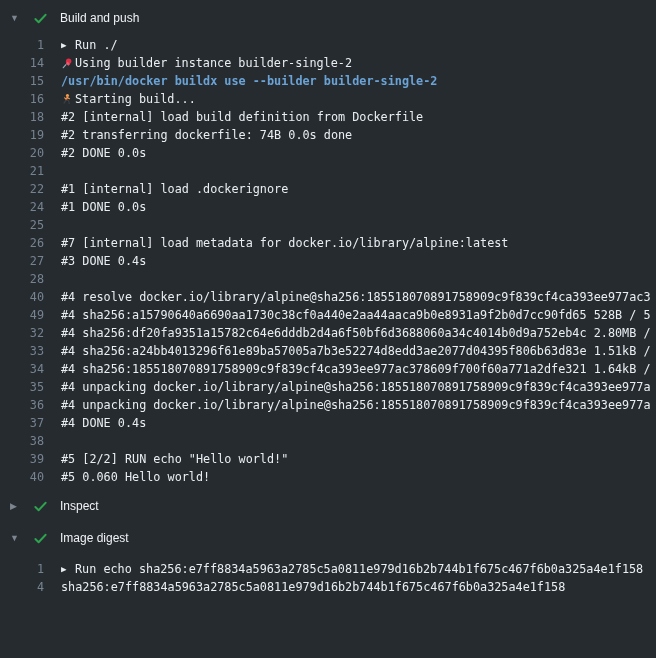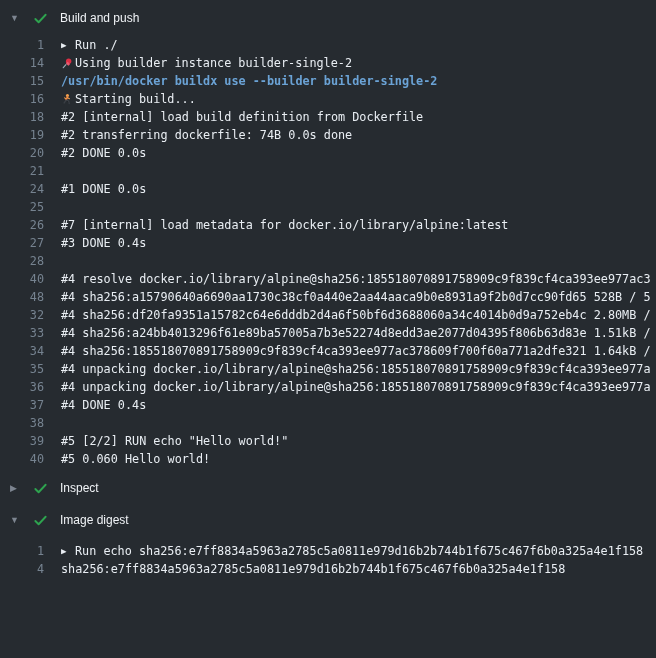--- a/index.html
+++ b/index.html
@@ -124,20 +124,24 @@
   <div class="log-line">
     <span class="gutter">20</span>
     <span class="content"><span>#2 DONE 0.0s</span></span>
   </div>
 
   <div class="log-line">
     <span class="gutter">21</span>
     <span class="content"><span></span></span>
   </div>
 
+  <div class="log-line">
+    <span class="gutter">22</span>
+    <span class="content"><span>#1 [internal] load .dockerignore</span></span>
+  </div>
 
 
   <div class="log-line">
     <span class="gutter">24</span>
     <span class="content"><span>#1 DONE 0.0s</span></span>
   </div>
 
   <div class="log-line">
     <span class="gutter">25</span>
     <span class="content"><span></span></span>
@@ -158,21 +162,21 @@
     <span class="content"><span></span></span>
   </div>
 
 
   <div class="log-line">
     <span class="gutter">40</span>
     <span class="content"><span>#4 resolve docker.io/library/alpine@sha256:185518070891758909c9f839cf4ca393ee977ac3</span></span>
   </div>
 
   <div class="log-line">
-    <span class="gutter">48</span>
+    <span class="gutter">49</span>
     <span class="content"><span>#4 sha256:a15790640a6690aa1730c38cf0a440e2aa44aaca9b0e8931a9f2b0d7cc90fd65 528B / 5</span></span>
   </div>
 
   <div class="log-line">
     <span class="gutter">32</span>
     <span class="content"><span>#4 sha256:df20fa9351a15782c64e6dddb2d4a6f50bf6d3688060a34c4014b0d9a752eb4c 2.80MB /</span></span>
   </div>
 
   <div class="log-line">
     <span class="gutter">33</span>

